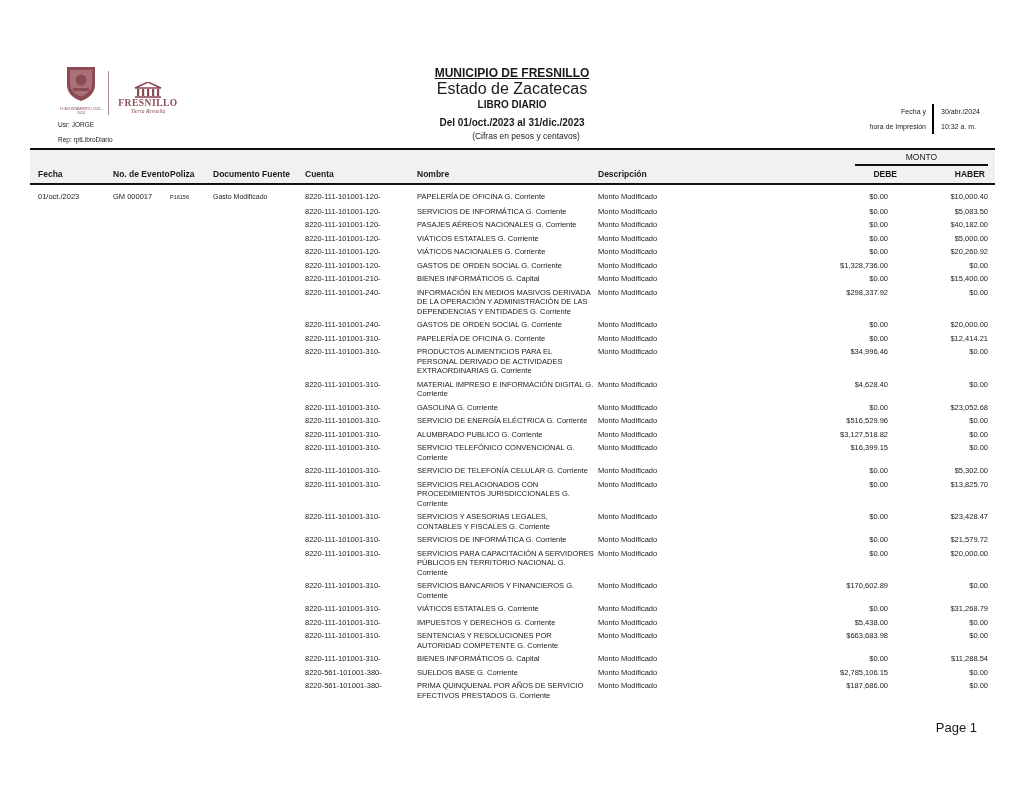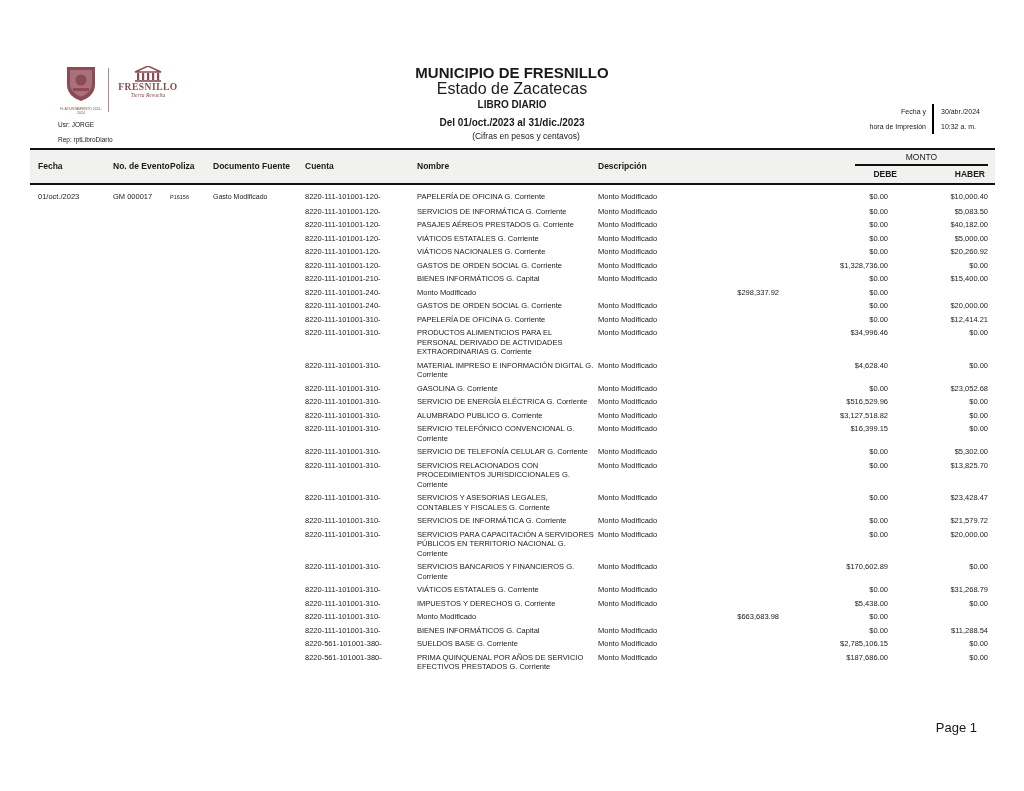--- a/index.html
+++ b/index.html
@@ -1,48 +1,48 @@
 <!DOCTYPE html>
 <html><head>
 <meta charset="utf-8">
 <style>
   * { margin:0; padding:0; box-sizing:border-box; }
   html,body { background:#ffffff; }
   body { font-family:"Liberation Sans", sans-serif; color:#1a1a1a; }
   .page { position:relative; width:1024px; height:791px; background:#fff; overflow:hidden; }
 
   
-  .logo-block { position:absolute; left:60px; top:66px; display:flex; align-items:flex-start; }
+  .logo-block { position:absolute; left:60px; top:66px; display:flex; align-items:flex-end; }
   .crest { width:42px; text-align:center; }
   .crest-caption { font-size:3.5px; color:#8c4a52; line-height:4px; margin-top:1px; }
   .logo-divider { width:1px; height:44px; background:#b08a90; margin:2px 6px 0 6px; }
   .wordmark { width:66px; text-align:center; color:#8c4a52; }
   .wordmark .bldg { display:block; margin:0 auto; }
   .wordmark-name { font-family:"Liberation Serif", serif; font-weight:bold; font-size:9.5px; letter-spacing:0.5px; line-height:10px; }
   .wordmark-slogan { font-family:"Liberation Serif", serif; font-style:italic; font-size:5.5px; line-height:7px; }
 
   .titles { position:absolute; left:0; right:0; top:64px; text-align:center; }
-  .t-main   { font-size:15px; font-weight:bold; line-height:18px; }
+  .t-main   { font-size:12px; font-weight:bold; line-height:18px;text-decoration:underline; }
   .t-state  { font-size:16px; font-weight:normal; line-height:14px; }
   .t-report { font-size:10px; font-weight:bold; line-height:13px; margin-top:2px; }
   .t-range  { font-size:10px; font-weight:bold; line-height:13px; margin-top:5px; }
   .t-cifras { font-size:8.5px; line-height:11px; margin-top:2px;margin-left:28px; }
 
   .userinfo { position:absolute; left:58px; top:117px; font-size:6.5px; line-height:15px; }
 
   .printinfo { position:absolute; right:30px; top:104px; display:grid; grid-template-columns:auto auto; font-size:7px; }
   .printinfo .lbl { text-align:right; padding:4px 6px 4px 0; }
   .printinfo .val { border-left:2px solid #000; padding:4px 0 4px 7px; min-width:62px; }
 
   
   .band { position:absolute; left:30px; top:148px; width:965px; height:37px;
           background:#f1f1ef; border-top:2px solid #111; border-bottom:2px solid #111;
           display:grid; grid-template-columns:75px 57px 43px 92px 112px 181px 181px 109px 100px;
           padding:0 7px 0 8px; align-items:end; }
-  .band .hl { font-size:8.5px; font-weight:bold; line-height:10px; padding-bottom:12px; }
+  .band .hl { font-size:8.5px; font-weight:bold; line-height:10px; padding-bottom:4px; }
   .monto-box { grid-column:8 / 10; align-self:stretch; margin-left:76px;
                display:flex; flex-direction:column; justify-content:space-between; padding-top:2px; }
   .monto-title { font-size:8.5px; font-weight:normal; text-align:center; border-bottom:2px solid #111; padding-bottom:2px; }
   .monto-cols { display:flex; font-size:8.5px; font-weight:bold; margin-bottom:4px; }
   .h-debe { width:42px; text-align:right; }
   .h-haber { flex:1; text-align:right; padding-right:3px; }
 
   .tbody { position:absolute; left:30px; top:190px; width:965px; }
   .trow { display:grid; grid-template-columns:75px 57px 43px 92px 112px 181px 181px 109px 100px;
           padding:2px 7px 2px 8px; font-size:7.5px; line-height:9.5px; }
@@ -146,21 +146,21 @@
       <div class="c col-debe">$0.00</div>
       <div class="c col-haber">$5,083.50</div>
     </div>
 
     <div class="trow">
       <div class="c col-fecha"></div>
       <div class="c col-evento"></div>
       <div class="c col-poliza"></div>
       <div class="c col-fuente"></div>
       <div class="c col-cuenta">8220-111-101001-120-</div>
-      <div class="c col-nombre">PASAJES AÉREOS PRESTADOS G. Corriente</div>
+      <div class="c col-nombre">PASAJES AÉREOS NACIONALES G. Corriente</div>
       <div class="c col-desc">Monto Modificado</div>
       <div class="c col-debe">$0.00</div>
       <div class="c col-haber">$40,182.00</div>
     </div>
 
     <div class="trow">
       <div class="c col-fecha"></div>
       <div class="c col-evento"></div>
       <div class="c col-poliza"></div>
       <div class="c col-fuente"></div>
@@ -206,20 +206,21 @@
       <div class="c col-debe">$0.00</div>
       <div class="c col-haber">$15,400.00</div>
     </div>
 
     <div class="trow">
       <div class="c col-fecha"></div>
       <div class="c col-evento"></div>
       <div class="c col-poliza"></div>
       <div class="c col-fuente"></div>
       <div class="c col-cuenta">8220-111-101001-240-</div>
+      <div class="c col-nombre">INFORMACIÓN EN MEDIOS MASIVOS DERIVADA DE LA OPERACIÓN Y ADMINISTRACIÓN DE LAS DEPENDENCIAS Y ENTIDADES G. Corriente</div>
       <div class="c col-desc">Monto Modificado</div>
       <div class="c col-debe">$298,337.92</div>
       <div class="c col-haber">$0.00</div>
     </div>
 
     <div class="trow">
       <div class="c col-fecha"></div>
       <div class="c col-evento"></div>
       <div class="c col-poliza"></div>
       <div class="c col-fuente"></div>
@@ -409,20 +410,21 @@
       <div class="c col-debe">$5,438.00</div>
       <div class="c col-haber">$0.00</div>
     </div>
 
     <div class="trow">
       <div class="c col-fecha"></div>
       <div class="c col-evento"></div>
       <div class="c col-poliza"></div>
       <div class="c col-fuente"></div>
       <div class="c col-cuenta">8220-111-101001-310-</div>
+      <div class="c col-nombre">SENTENCIAS Y RESOLUCIONES POR AUTORIDAD COMPETENTE G. Corriente</div>
       <div class="c col-desc">Monto Modificado</div>
       <div class="c col-debe">$663,683.98</div>
       <div class="c col-haber">$0.00</div>
     </div>
 
     <div class="trow">
       <div class="c col-fecha"></div>
       <div class="c col-evento"></div>
       <div class="c col-poliza"></div>
       <div class="c col-fuente"></div>

